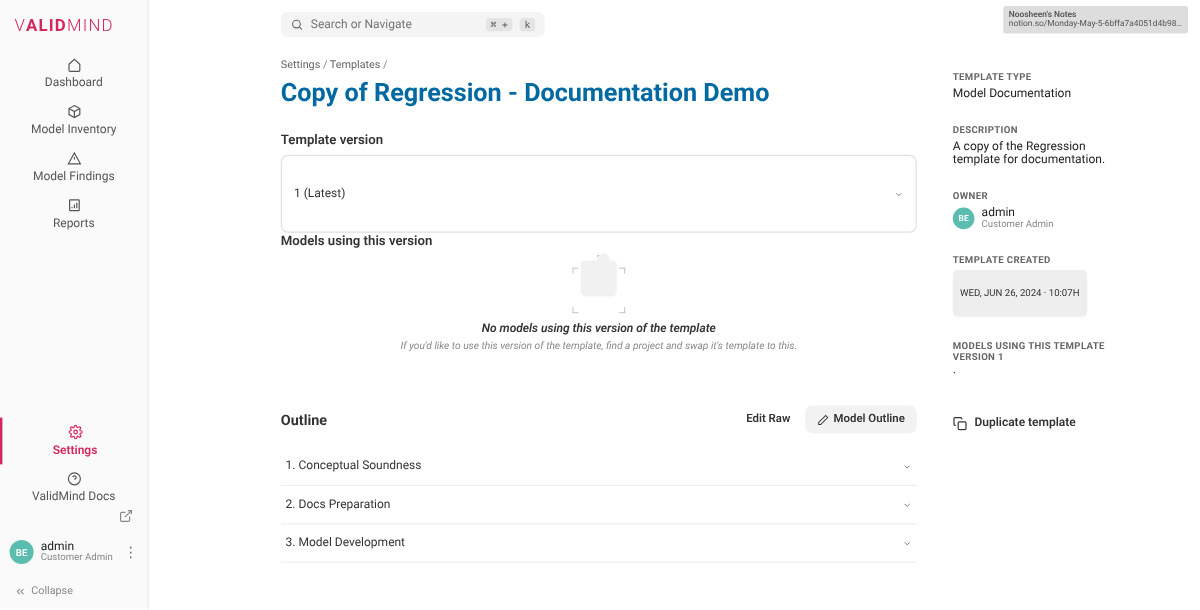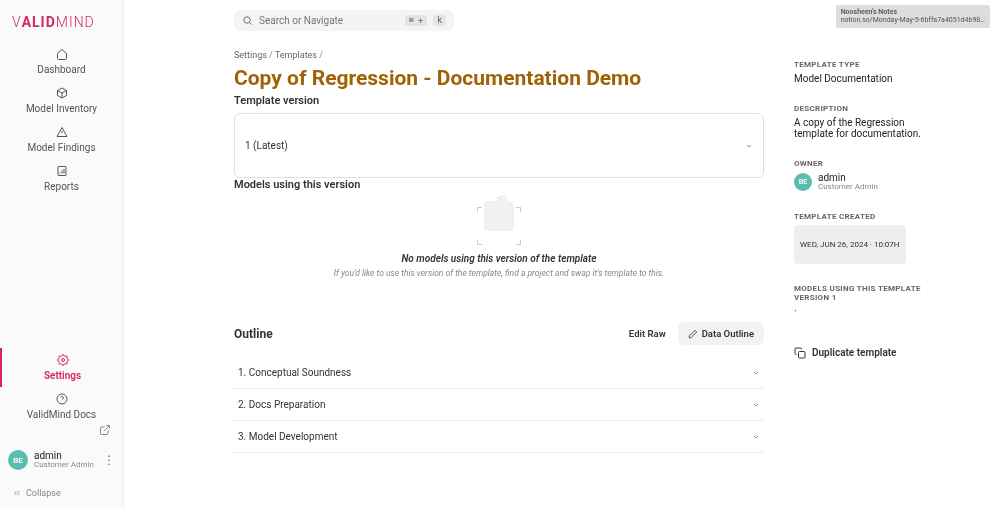--- a/index.html
+++ b/index.html
@@ -25,21 +25,21 @@
 .main { flex:1; padding:10px 30px 0 110px; height:508px; overflow:hidden; position:relative; }
 .searchbar { position:absolute; left:110px; top:10px; width:220px; background:#f4f4f4; border-radius:6px; display:flex; align-items:center; padding:5px 8px; gap:6px; }
 .searchbar input { border:none; background:transparent; outline:none; font-size:10px; flex:1; }
 .kbd { background:#e4e4e4; border-radius:3px; padding:1px 4px; font-size:8px; color:#555; font-family:monospace; }
 .notes-tip { position:absolute; right:10px; top:5px; background:#ddd; border-radius:2px; padding:3px 5px; font-size:7px; color:#555; line-height:1.2; }
 .content { padding-top:40px; display:flex; gap:30px; }
 .left { width:530px; }
 .right { flex:1; padding-top:10px; }
 .bc { font-size:9px; color:#888; margin-bottom:6px; }
 .bc a { color:#666; text-decoration:none; }
-.page-title { font-size:21px; font-weight:700; color:#a16207; margin-bottom:4px; }
+.page-title { font-size:21px; font-weight:700; color:#0369a1; margin-bottom:20px; }
 .label { font-size:11px; font-weight:600; margin-bottom:6px; }
 .select { border:1px solid #e0e0e0; border-radius:6px; padding:26px 10px; display:flex; align-items:center; justify-content:space-between; font-size:10px; cursor:pointer; }
 .chev { width:8px; height:8px; }
 .empty { text-align:center; margin-bottom:44px; }
 .empty-title { font-size:10px; font-style:italic; font-weight:600; margin-bottom:4px; }
 .empty-sub { font-size:8.5px; font-style:italic; color:#888; }
 .empty-ill { width:44px; height:44px; margin:0 auto 8px; position:relative; }
 .puzzle { width:30px; height:30px; background:#f1f1f1; border-radius:4px; margin:10px auto 0; position:relative; }
 .puzzle::before { content:""; position:absolute; top:-6px; right:6px; width:10px; height:10px; background:#f1f1f1; border-radius:50%; }
 .qmark { position:absolute; top:-6px; left:50%; transform:translateX(-50%); font-size:8px; color:#aaa; }
@@ -180,21 +180,21 @@
       </div>
 
       <div class="outline-head">
         <div class="otitle">Outline</div>
         <div class="outline-actions">
           <span class="edit-raw">Edit Raw</span>
           <span class="edit-outline">
             <svg viewBox="0 0 24 24" width="10" height="10" fill="none" stroke="#333" stroke-width="2">
                 <path d="M17 3l4 4L7 21H3v-4z"></path>
               </svg>
-            <span>Data Outline</span>
+            <span>Model Outline</span>
           </span>
         </div>
       </div>
       <div class="outline-item">
         <span><span>1.</span> <span>Conceptual Soundness</span></span>
         <svg class="chev" viewBox="0 0 24 24" fill="none" stroke="#555" stroke-width="2">
             <path d="M6 9l6 6 6-6"></path>
           </svg>
       </div>
       <div class="outline-item">

